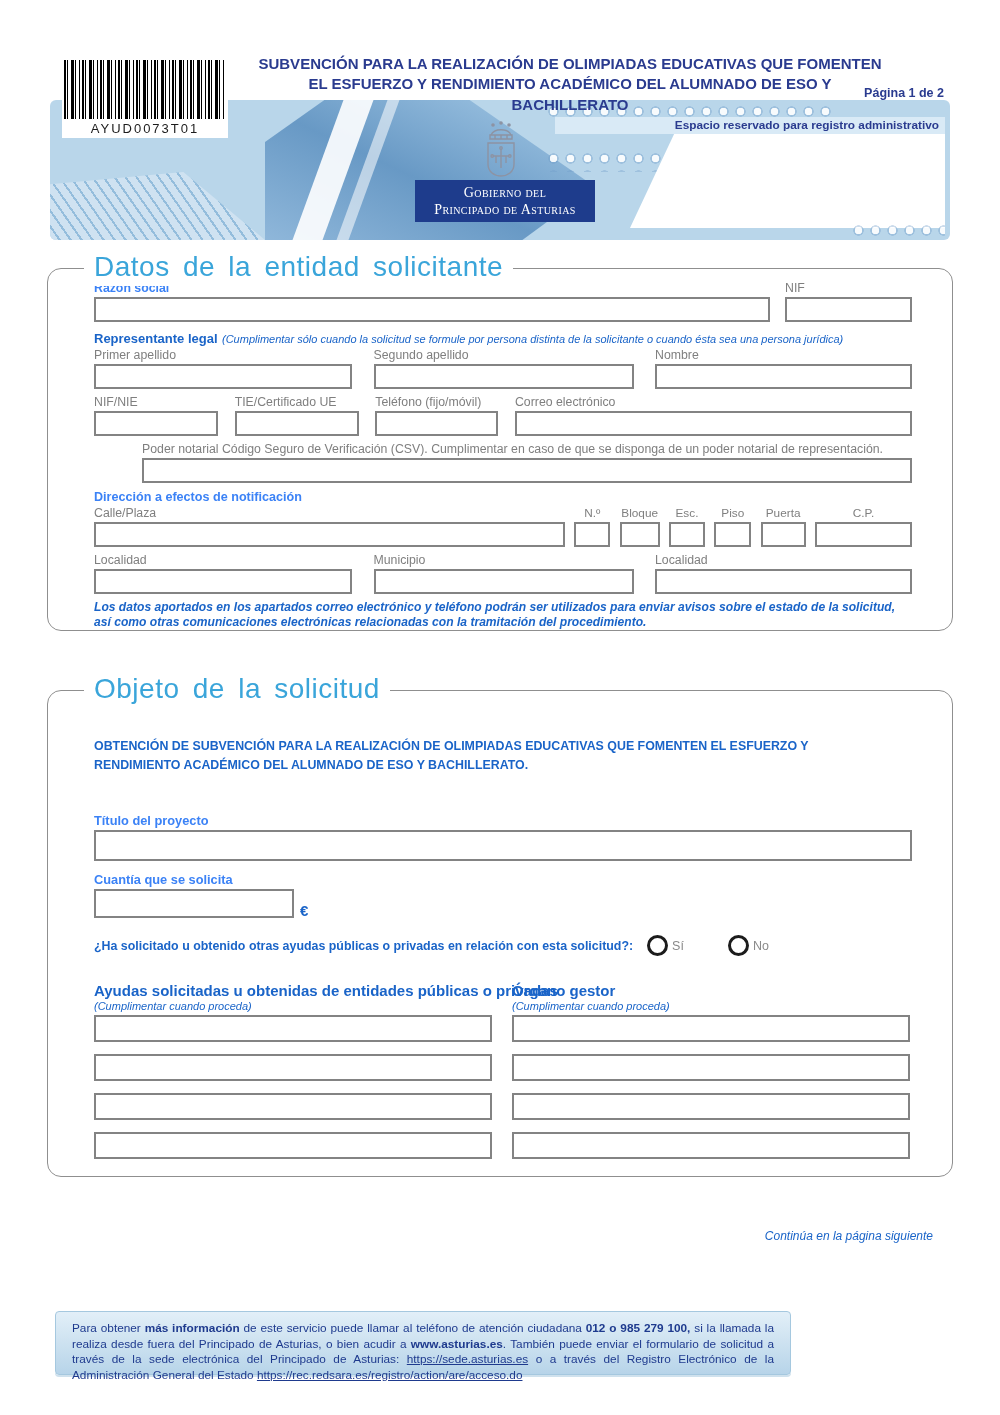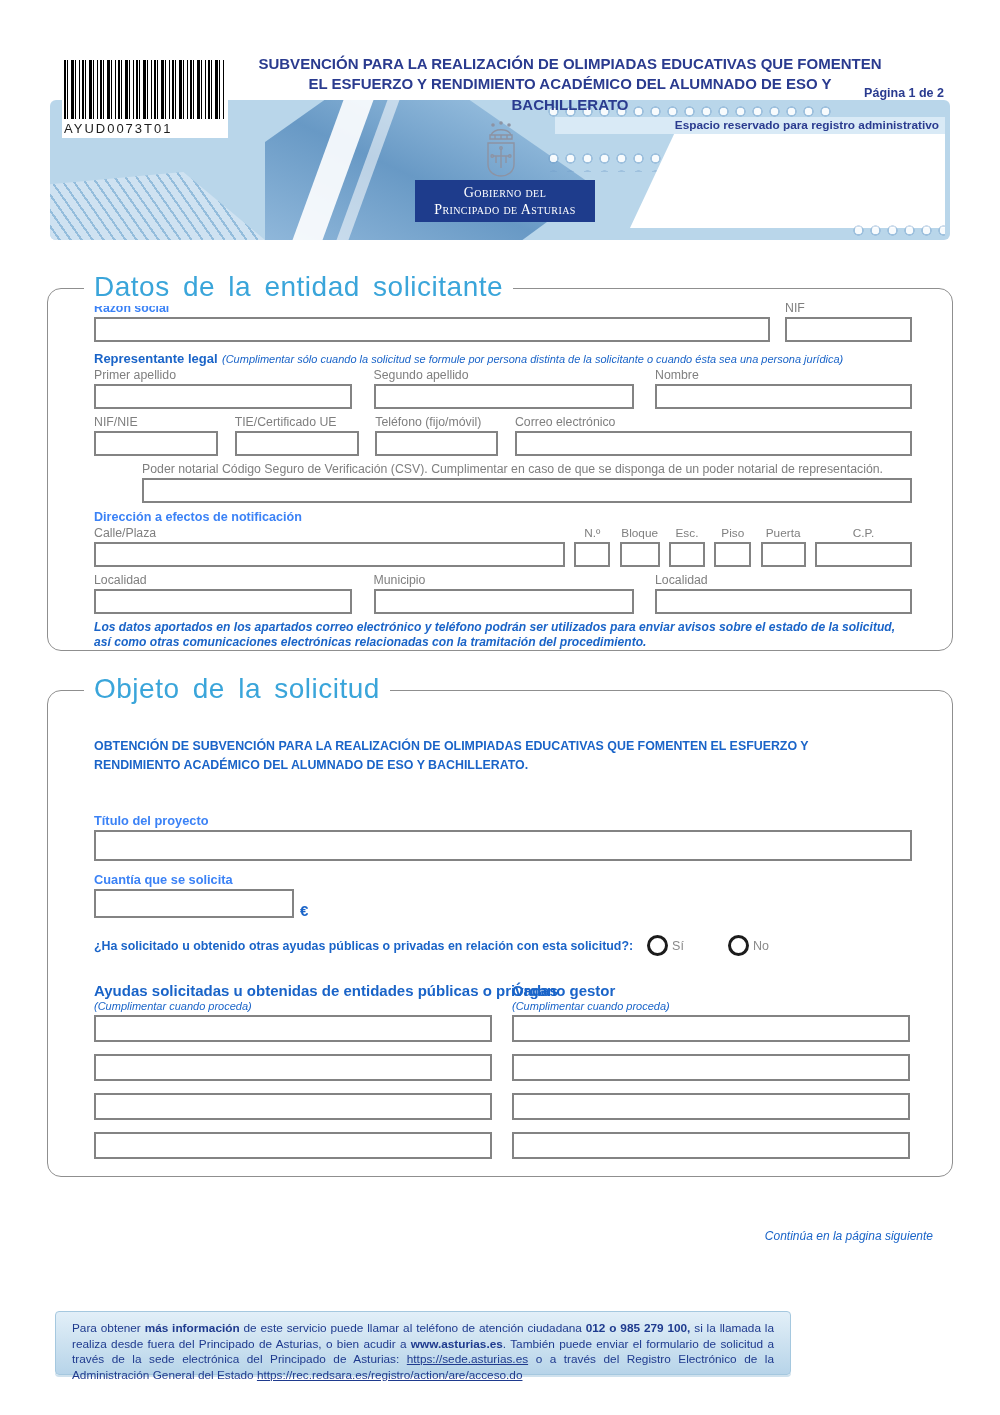--- a/index.html
+++ b/index.html
@@ -18,21 +18,21 @@
   .barcode-wrap { position:absolute; left:62px; top:58px; width:166px; z-index:6; background:#fff; padding:2px; }
   .bars {
     height:59px;
     background-image: repeating-linear-gradient(90deg,
       #000 0 2px, #fff 2px 3px,
       #000 3px 4px, #fff 4px 7px,
       #000 7px 10px, #fff 10px 11px,
       #000 11px 12px, #fff 12px 15px,
       #000 15px 16px, #fff 16px 18px);
   }
-  .barcode-text { text-align:left; font-size:13px; letter-spacing:2px; color:#1c1c1c; margin-top:2px; }
+  .barcode-text { text-align:center; font-size:13px; letter-spacing:2px; color:#1c1c1c; margin-top:2px; }
 
   .doc-title {
     position:absolute; left:255px; top:54px; width:630px; z-index:6;
     text-align:center; font-size:15px; font-weight:bold; color:#2a3b8f; line-height:1.35;
   }
   .page-indicator { position:absolute; top:86px; right:56px; z-index:6; font-size:12.5px; font-weight:bold; color:#2a3b8f; }
 
   .band { position:absolute; left:50px; top:100px; width:900px; height:140px; background:#b9d6ea; border-radius:6px; overflow:hidden; }
   .art-keyboard {
     position:absolute; left:0; top:72px; width:215px; height:68px;
@@ -60,21 +60,21 @@
   .coa { position:absolute; left:428px; top:18px; }
   .logo-box {
     position:absolute; left:365px; top:80px; width:180px; height:42px;
     background:#1e3c8c; color:#fff; text-align:center;
     display:flex; flex-direction:column; justify-content:center;
   }
   .logo-line { font-family:"Liberation Serif", serif; font-variant:small-caps; font-size:14px; letter-spacing:0.4px; line-height:1.25; }
 
   
   .sec { position:absolute; left:47px; width:906px; border:1.6px solid #8f8f8f; border-radius:14px; background:#fff; }
-  #sec1 { top:288px; height:363px; }
+  #sec1 { top:268px; height:363px; }
   #sec2 { top:690px; height:487px; }
   .sec-title {
     position:absolute; top:-21px; left:36px; background:#fff; padding:0 10px;
     font-size:28px; line-height:38px; color:#3aa5da; font-weight:400;
     letter-spacing:0.5px; word-spacing:5px; white-space:nowrap;
   }
   .sec-inner1 { padding:12px 40px 0 46px; }
   .sec-inner2 { padding:46px 40px 0 46px; }
 
   .row { display:flex; justify-content:space-between; }

